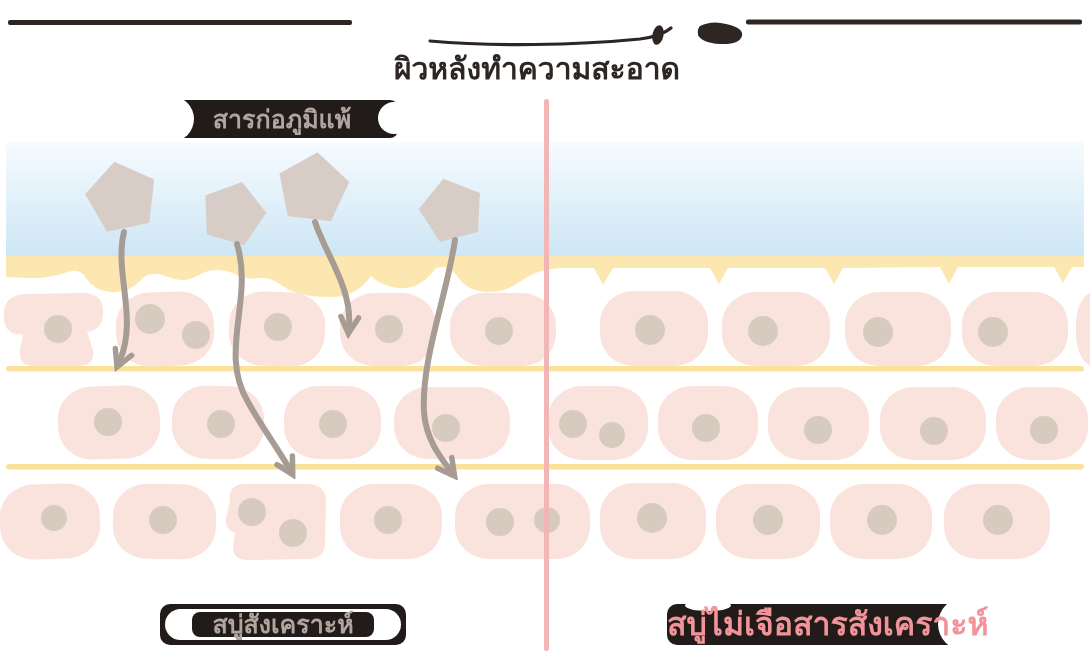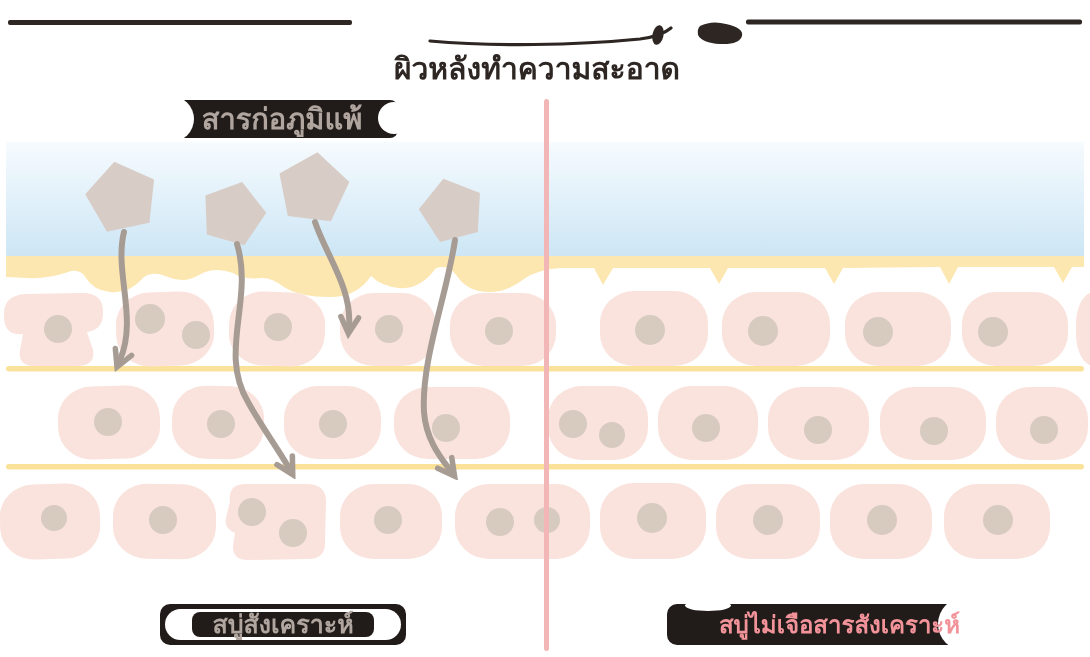--- a/index.html
+++ b/index.html
@@ -22,37 +22,37 @@
          text-align:center;font-size:30px;font-weight:bold;color:var(--ink,#2d2623);
          white-space:nowrap;z-index:5;margin-top:46px;}
 
   .badge{position:absolute;z-index:6;}
   .badge .txt{position:relative;z-index:3;display:block;width:100%;text-align:center;
               font-weight:bold;white-space:nowrap;}
   .cloud{position:absolute;background:#fff;border-radius:50%;z-index:1;}
 
   .allergen-badge{left:166px;top:100px;width:232px;height:38px;
                   background:var(--badge_bg,#211b19);border-radius:8px;}
-  .allergen-badge .txt{font-size:29px;line-height:38px;color:var(--gray_text,#b0a69f);}
+  .allergen-badge .txt{font-size:25px;line-height:38px;color:var(--gray_text,#b0a69f);}
   .allergen-badge .cloud-l{left:-18px;top:-4px;width:46px;height:46px;}
   .allergen-badge .cloud-r{right:-12px;top:2px;width:32px;height:32px;}
 
   .soap-left{left:160px;top:604px;width:246px;height:41px;
              background:var(--badge_bg,#211b19);border-radius:10px;}
   .soap-left .ring{position:absolute;inset:5px;background:#fff;border-radius:16px;z-index:1;}
   .soap-left .ring-cover{position:absolute;inset:8px 32px;background:var(--badge_bg,#211b19);
                          border-radius:8px;z-index:2;}
   .soap-left .txt{font-size:25px;line-height:41px;color:var(--gray_text,#b0a69f);}
 
   .soap-right{left:667px;top:604px;width:305px;height:41px;
               background:var(--badge_bg,#211b19);border-radius:10px;}
   .soap-right .cloud-end{right:-20px;top:-7px;width:54px;height:54px;}
   .soap-right .cloud-top{position:absolute;left:18px;top:-4px;width:46px;height:11px;
                          background:#fff;border-radius:50%;z-index:1;}
-  .soap-right .txt{font-size:24px;line-height:41px;color:var(--pink_text,#f2939a);padding-left:20px;}
+  .soap-right .txt{font-size:32px;line-height:41px;color:var(--pink_text,#f2939a);}
 </style>
 </head>
 <body>
 
 <div class="stage">
 
   <svg width="1090" height="657" viewBox="0 0 1090 657">
     <defs>
       <linearGradient id="sky" x1="0" y1="0" x2="0" y2="1">
         <stop offset="0" style="stop-color:var(--sky_top,#f6fbfe)"></stop>

